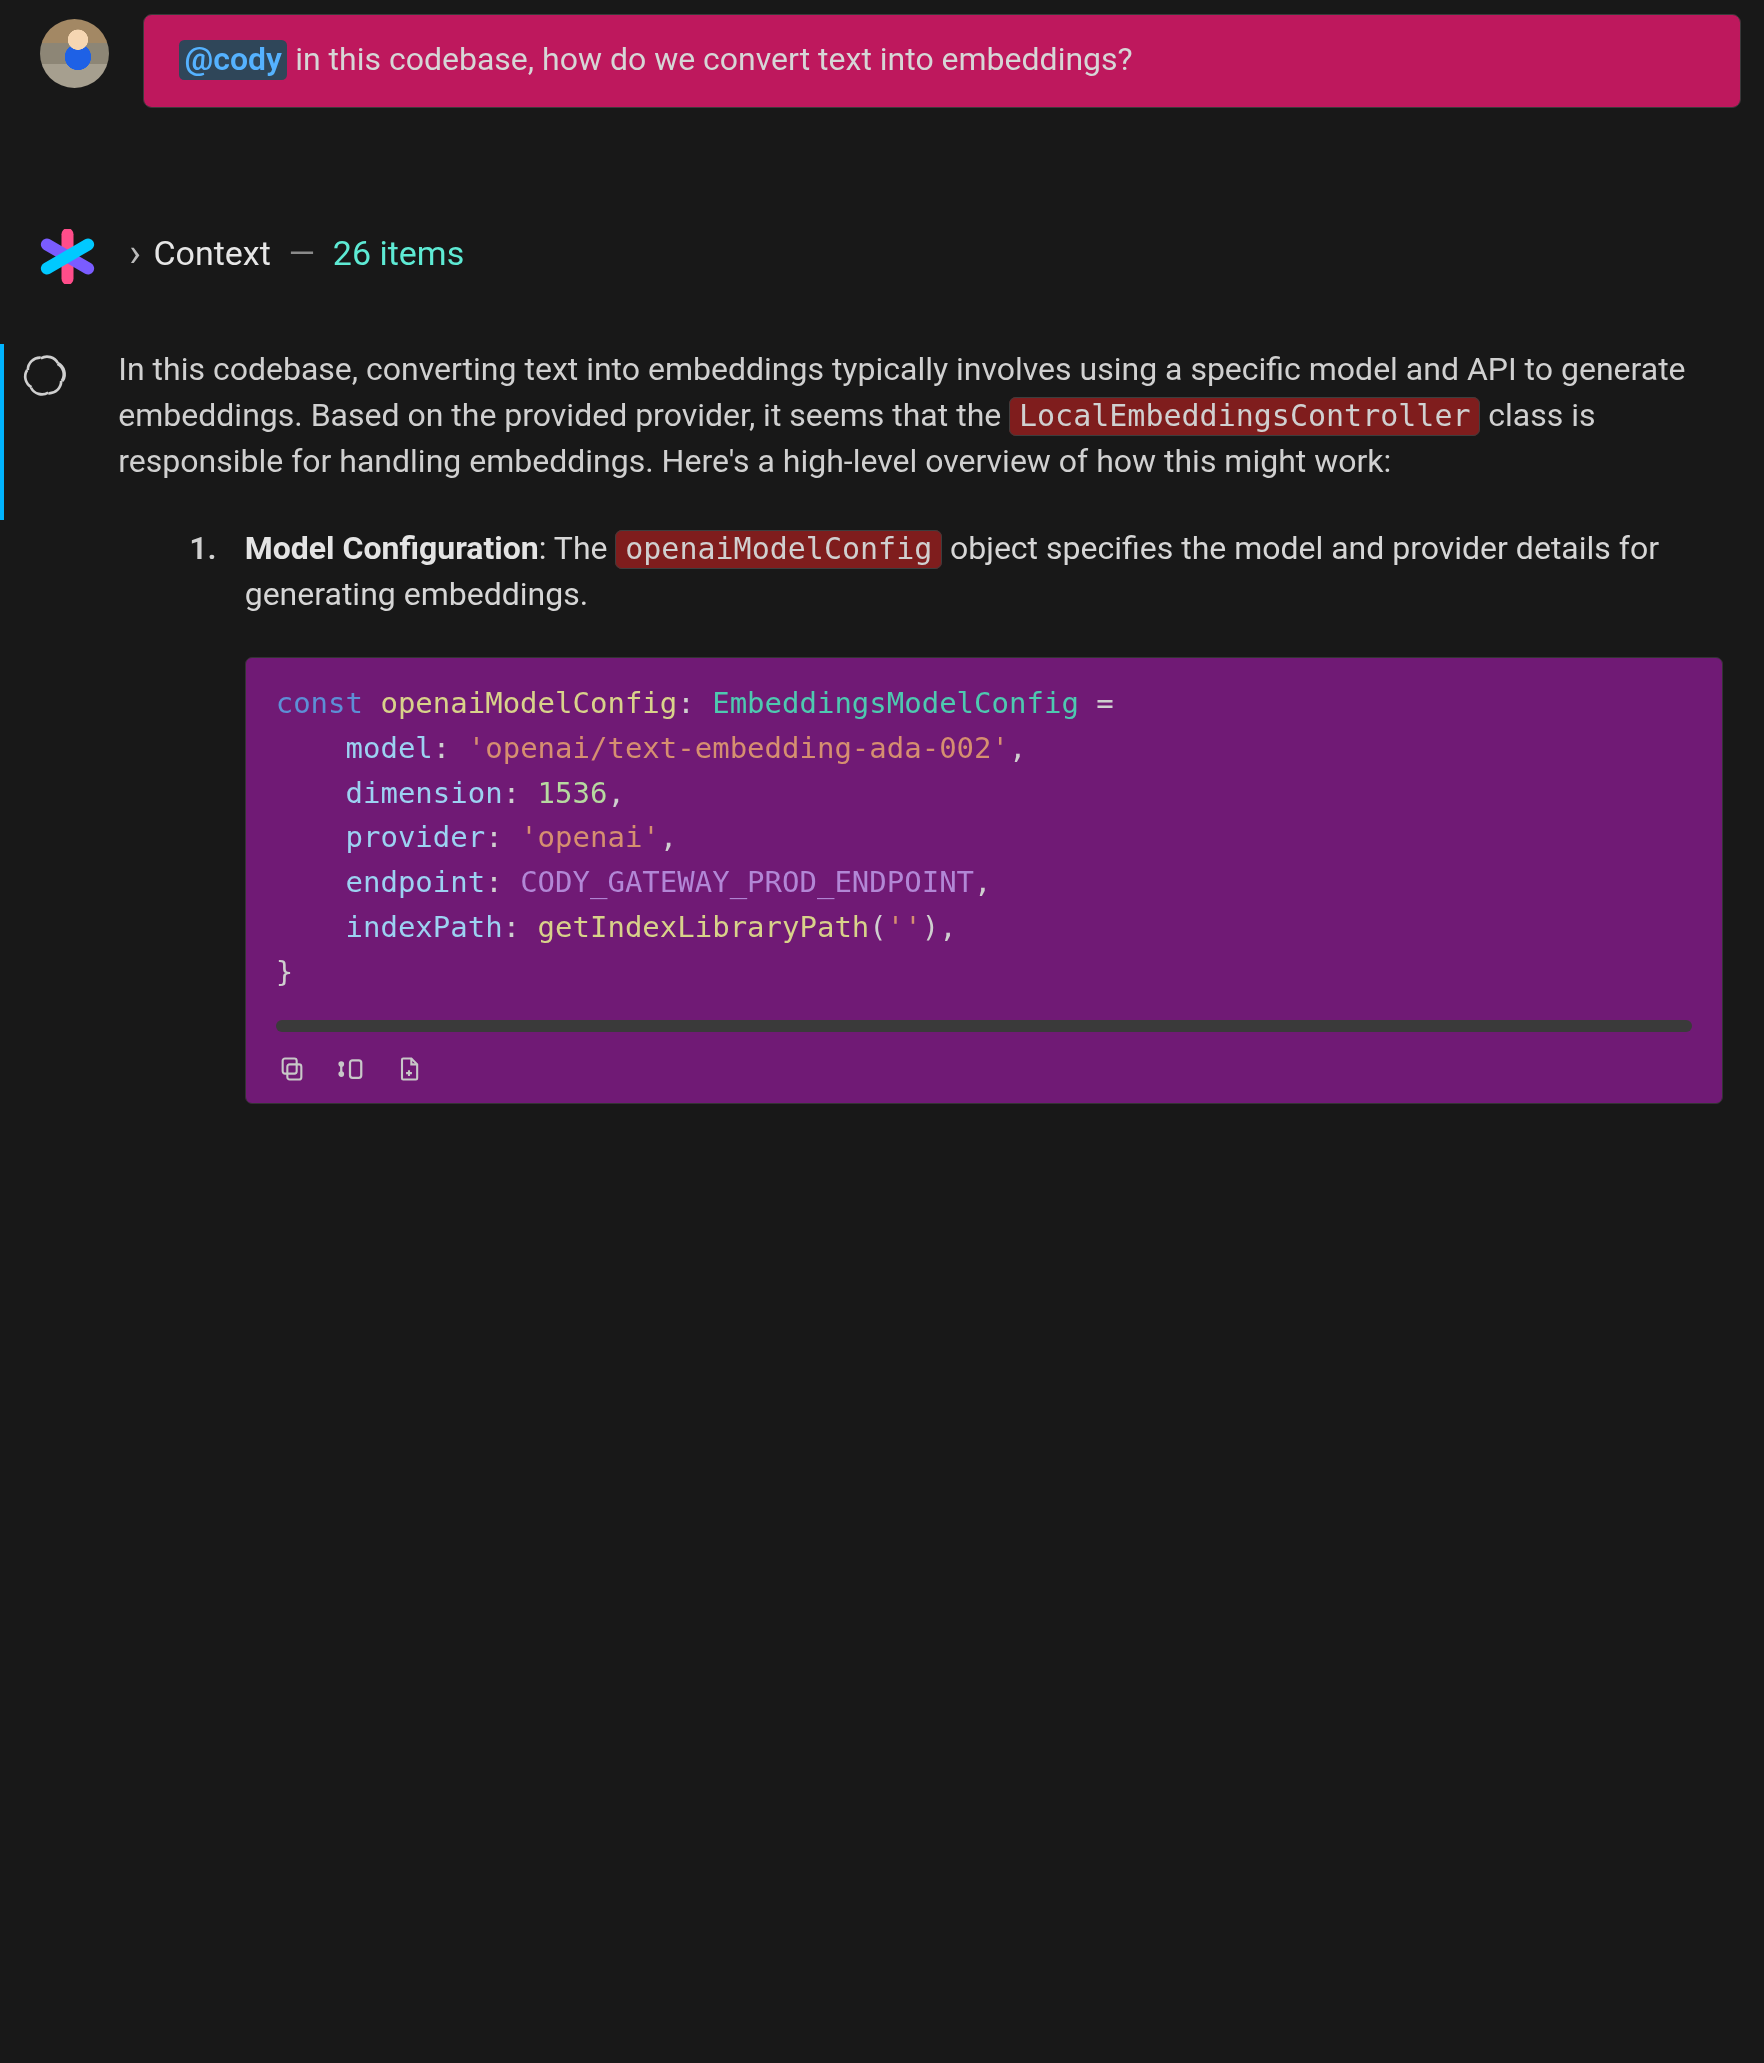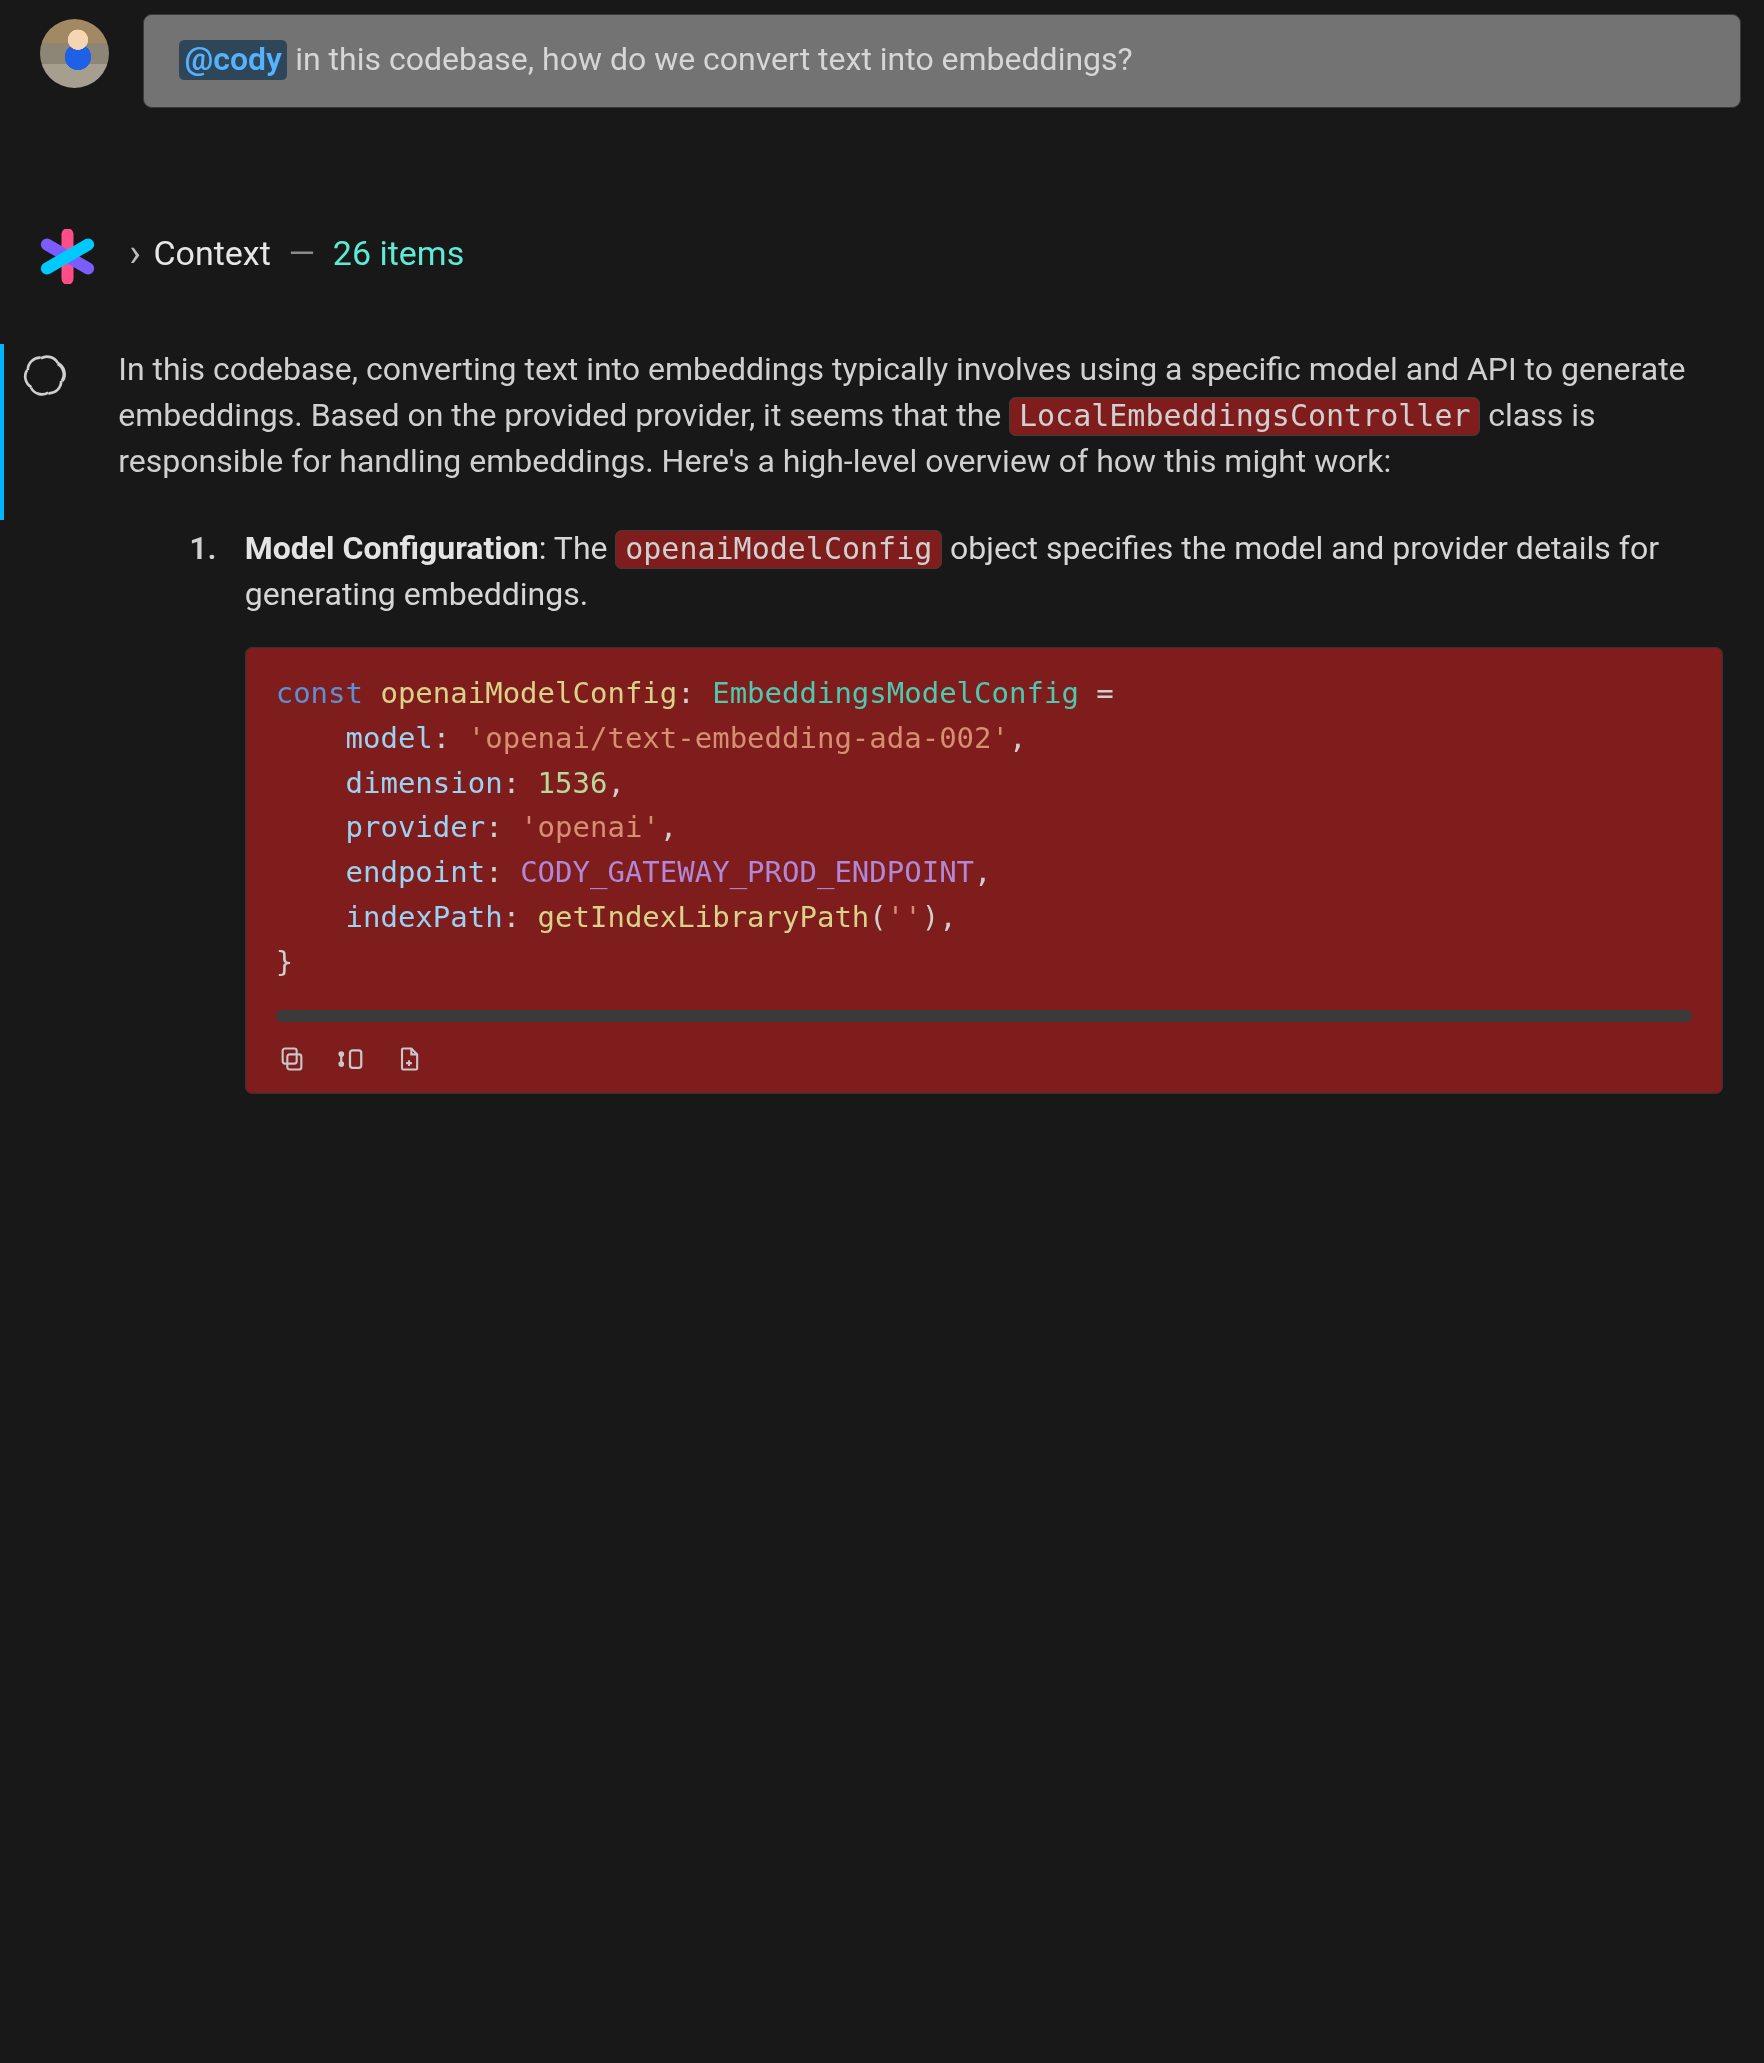--- a/index.html
+++ b/index.html
@@ -48,21 +48,21 @@
   .avatar-user {
     background: radial-gradient(circle at 55% 30%, #f5d6b2 0 16%, transparent 17%),
                 radial-gradient(circle at 55% 55%, #1e61e6 0 24%, transparent 25%),
                 linear-gradient(180deg,#a38864 0 35%, #8d8676 35% 65%, #a69f8f 65% 100%);
     background-color:#70645a;
   }
 
   
   .bubble {
     flex: 1;
-    background: #737373;
+    background: #be185d;
     border: 0.9px solid #3a3a3a;
     border-radius: 8.8px;
     padding: 21px 35px 25px 35px;
   }
   .mention {
     background: #2f4659;
     color: #55b2ff;
     border-radius: 5.3px;
     padding: 0 5.3px 1.8px 5.3px;
     font-weight: 600;
@@ -129,22 +129,22 @@
   .ol {
     margin: 40px 0 0 71px;
   }
   .ol-item { display:flex; gap: 14px; }
   .ol-num { font-weight: 600; color:#d0d0d0; }
   .ol-body { flex:1;padding-left:14px; }
   .ol-title { font-weight: 700; color: #e4e4e4; }
 
   
   .codewrap {
-    margin-top: 29px;
-    background: #7f1d1d;
+    margin-top: 39px;
+    background: #701a75;
     border: 0.9px solid #333;
     border-radius: 7px;
     padding: 0 0 14px 0;
   }
   .codeinner {
     overflow-x: auto;
     padding: 23px 30px 10.6px 30px;
   }
   pre.code {
     font-family: ui-monospace, "SF Mono", Menlo, Consolas, monospace;

